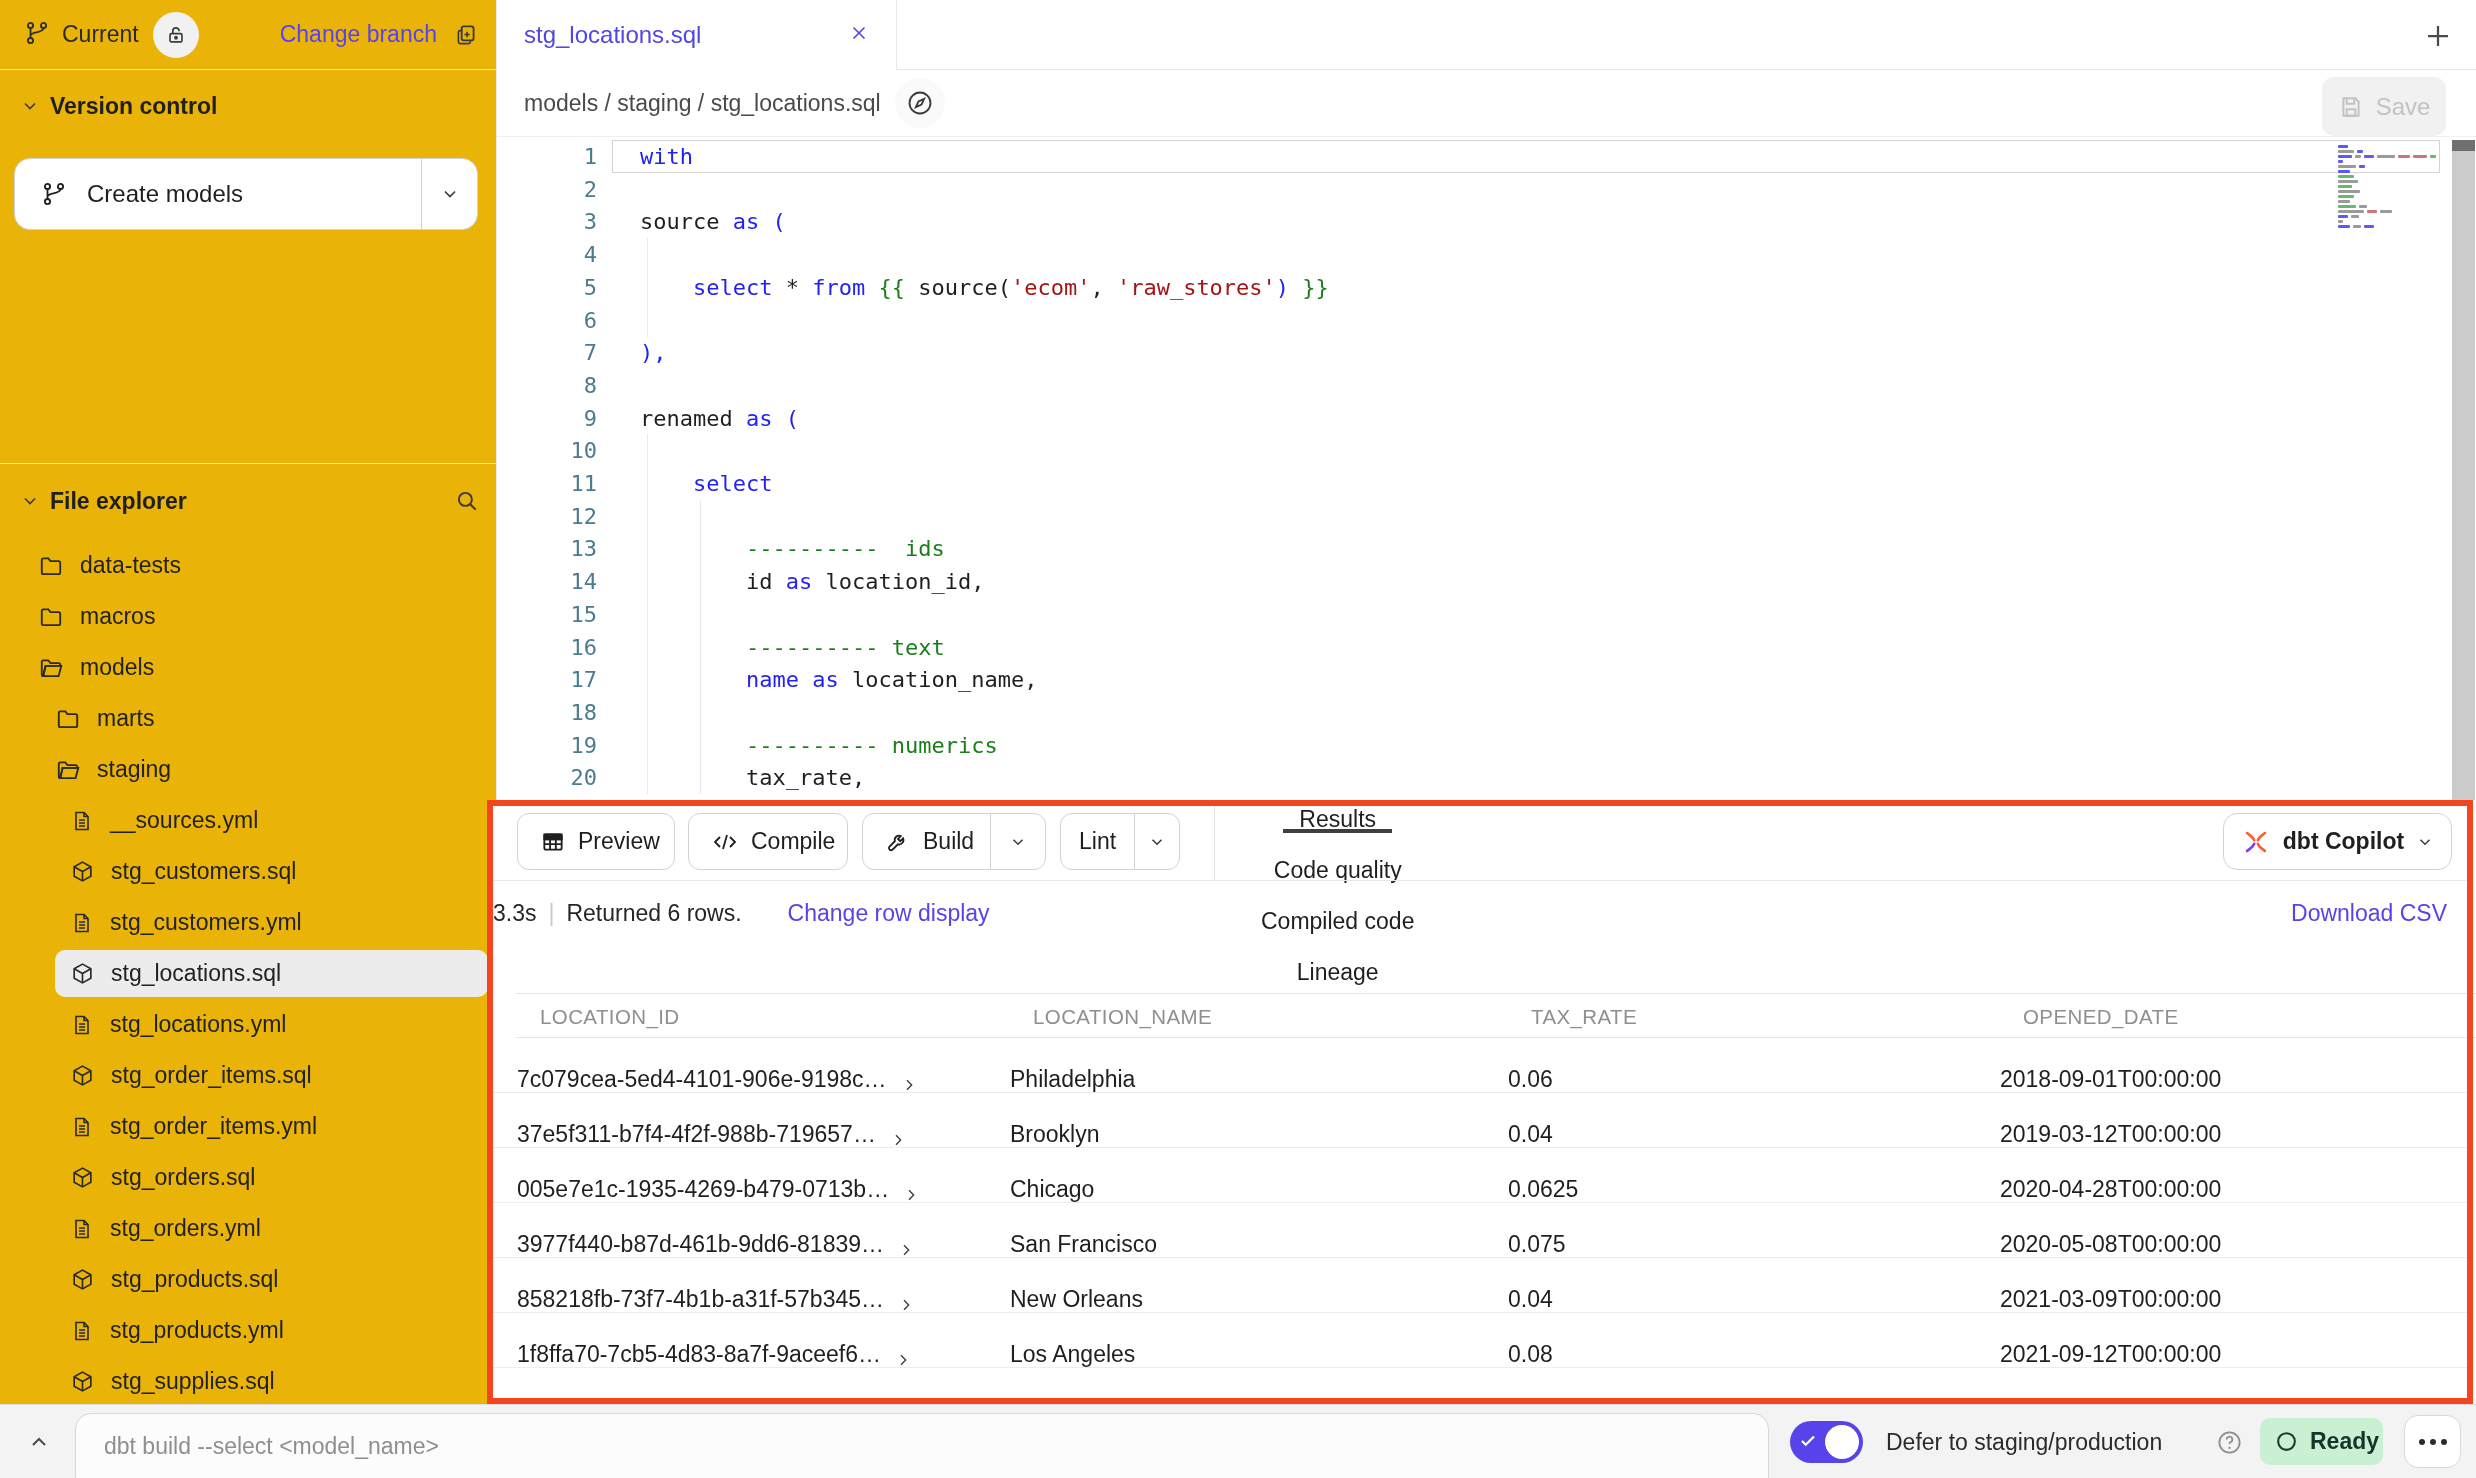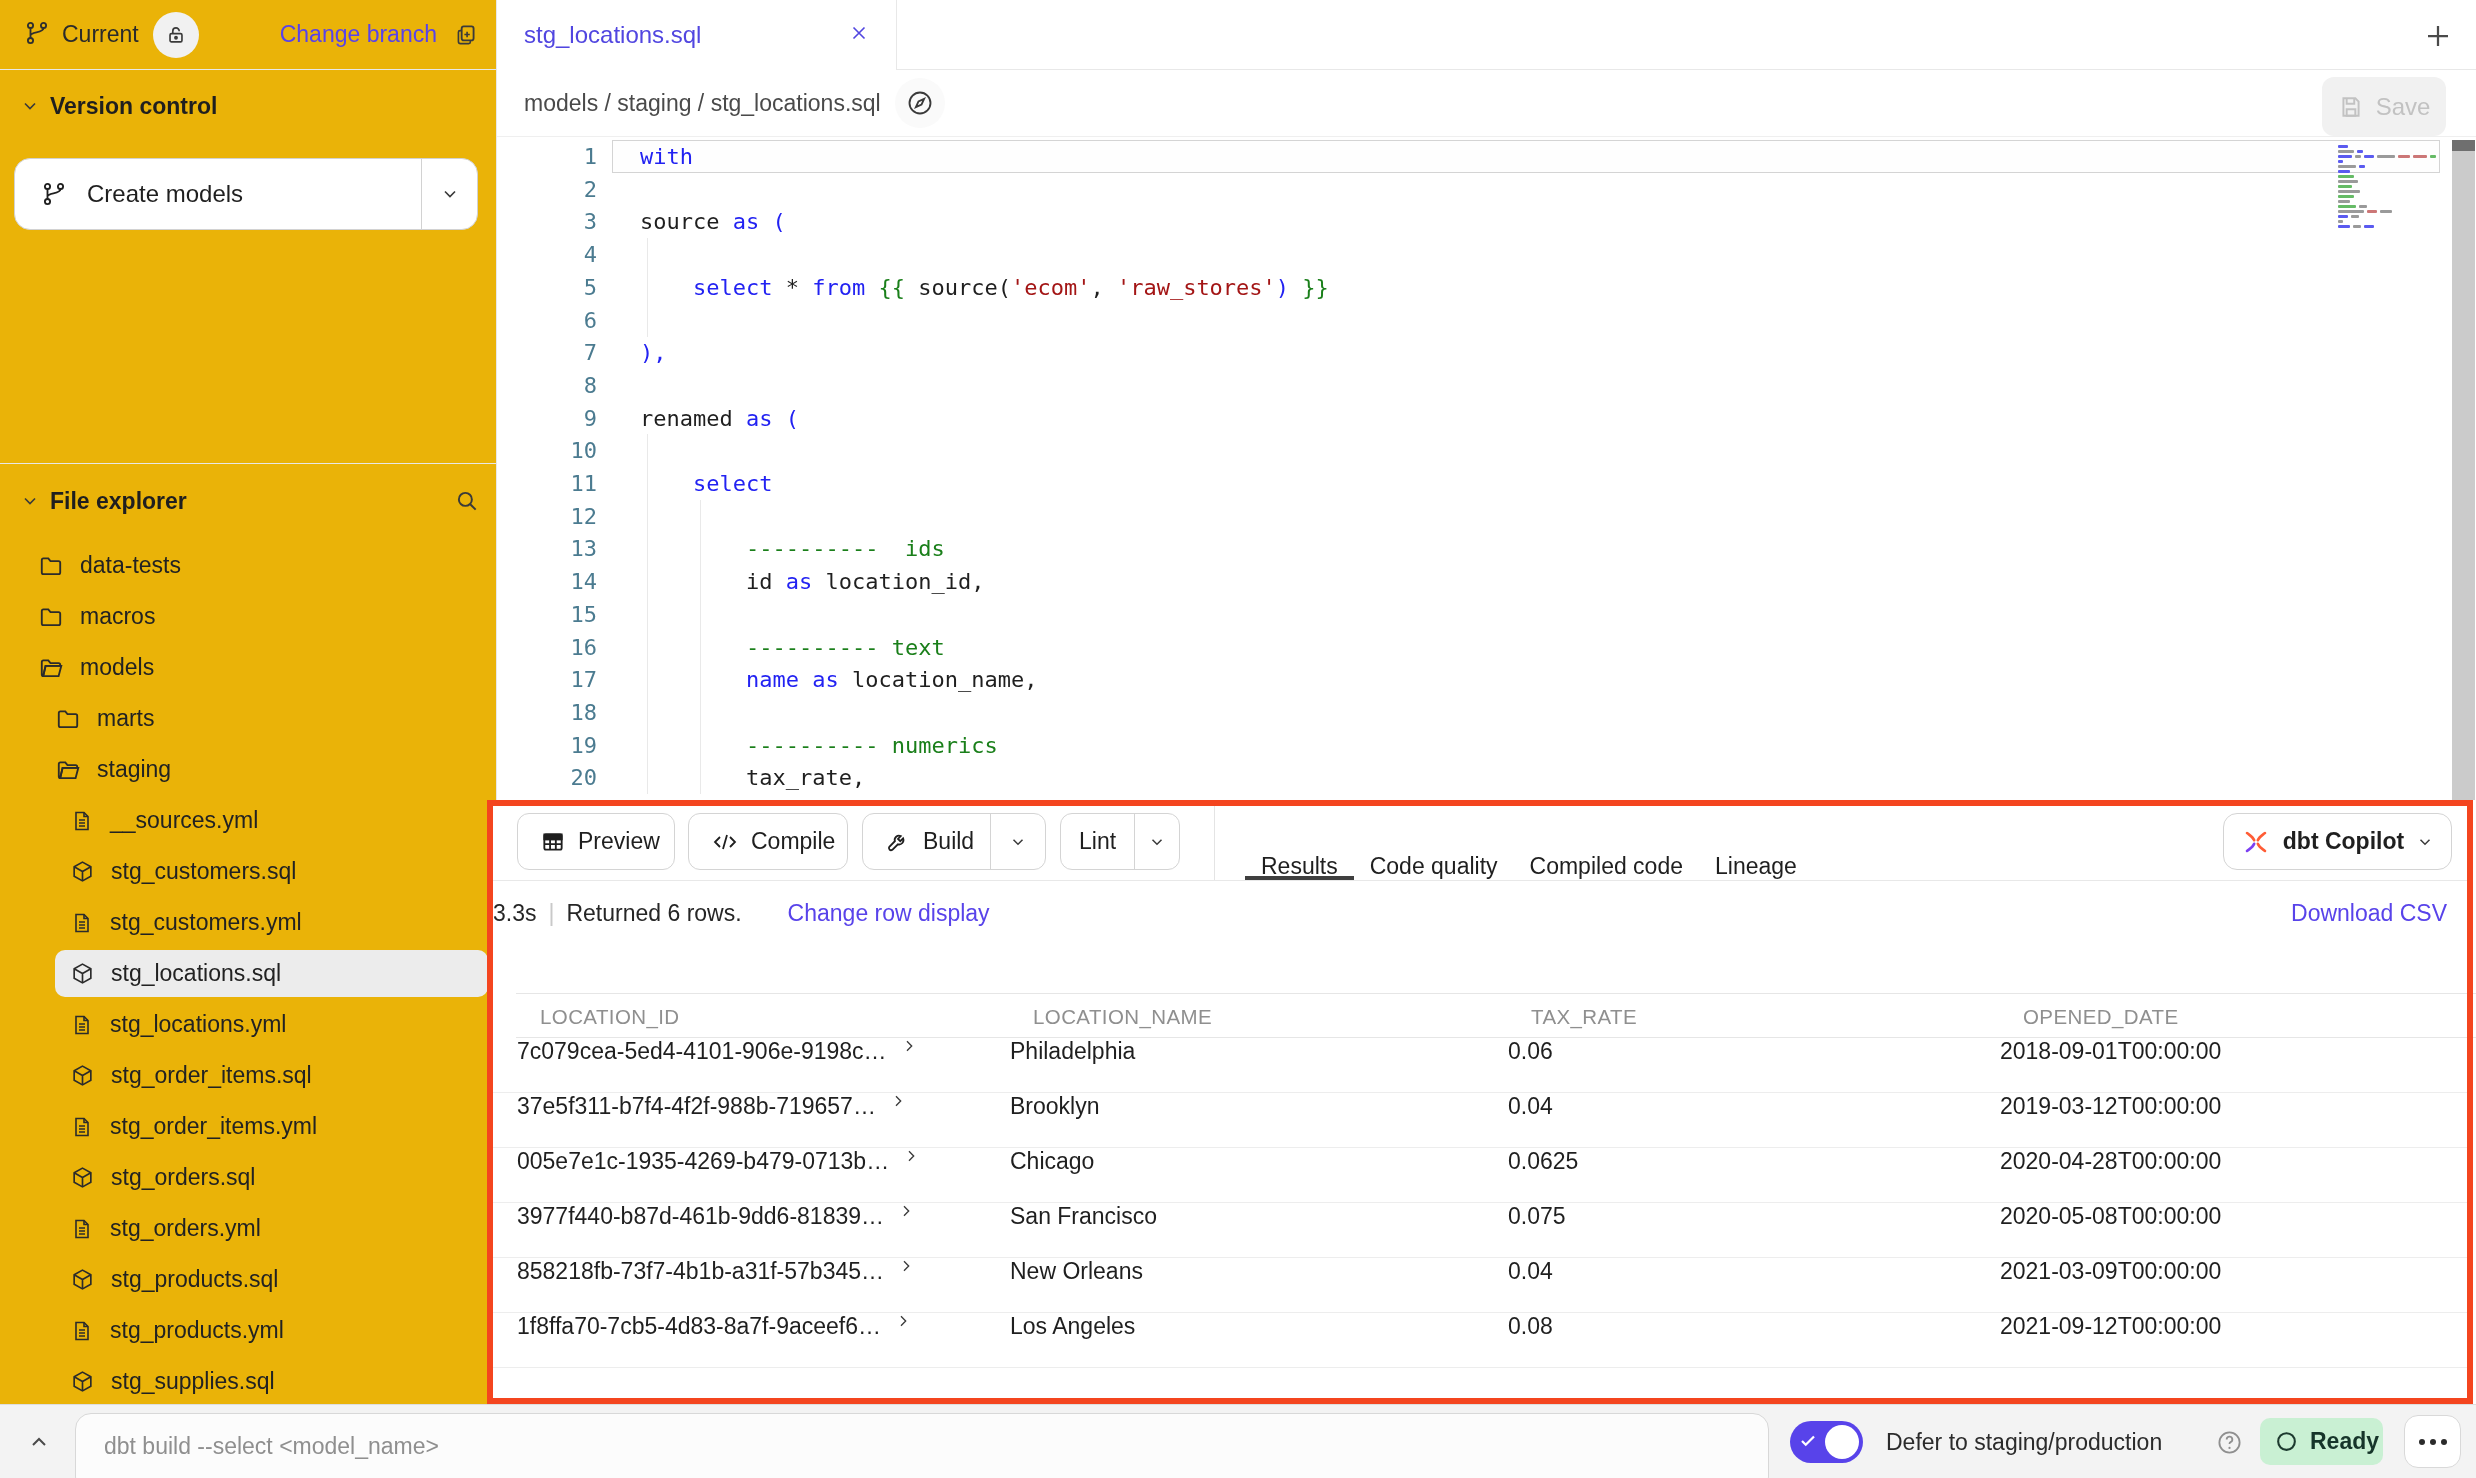--- a/index.html
+++ b/index.html
@@ -66,40 +66,40 @@
   #scroll-track { position:absolute; left:1955px; top:3px; width:23px; height:660px; background:#cbcbcb; }
   #scroll-thumb { position:absolute; left:0; top:0; width:23px; height:11px; background:#6f6f6f; }
 
   
   #results { left:493px; top:806px; width:1974px; height:592px; background:#fff; }
   #red-box { left:487px; top:800px; width:1986px; height:604px; border:6px solid #f4451f; pointer-events:none; z-index:6; }
   .btn { position:absolute; top:7px; height:57px; border:1px solid #d4d4d4; border-radius:12px; background:#fff; display:flex; align-items:center; cursor:pointer; font-size:23px; color:#1f1f1f; }
   .btn .b-main { display:flex; align-items:center; gap:12px; padding:0 22px; height:100%; }
   .btn .b-split { width:54px; height:100%; border-left:1px solid #d4d4d4; display:flex; align-items:center; justify-content:center; }
   #tb-divider { position:absolute; left:721px; top:0; width:1px; height:74px; background:#e4e4e4; }
-  #panel-tabs { position:absolute; left:752px; top:0; height:74px; display:flex; align-items:flex-end; }
+  #panel-tabs { position:absolute; left:752px; top:0; height:74px; display:flex; gap:24px; align-items:center;flex-direction:column; }
   .ptab { display:flex; align-items:center; padding:0 16px; font-size:23px; color:#1f1f1f; cursor:pointer; position:relative; }
   .ptab.active::after { content:""; position:absolute; left:0; right:0; bottom:0; height:4px; background:#3f3f3f; }
   #toolbar-border { position:absolute; left:0; top:74px; width:100%; height:1px; background:#e8e8e8; }
   #copilot-btn { position:absolute; left:1730px; top:7px; width:229px; height:57px; border:1px solid #d4d4d4; border-radius:14px; display:flex; align-items:center; justify-content:center; gap:12px; cursor:pointer; background:#fff; }
   #copilot-btn .cp-label { font-size:23px; font-weight:bold; color:#1f1f1f; }
 
   #info-row { position:absolute; left:0; top:75px; width:100%; height:64px; display:flex; align-items:center; font-size:23px; }
   #info-row .t-time { color:#262626; }
   #info-row .t-sep { margin:0 12px; color:#c9c9c9; }
   #info-row .t-returned { color:#262626; }
   .plink { color:#5843ea; cursor:pointer; }
   #change-row { margin-left:46px; }
   #download-csv { position:absolute; right:20px; top:0; height:64px; display:flex; align-items:center; }
 
   #thead { position:absolute; left:0; top:187px; width:100%; height:45px; border-top:1px solid #e6e6e6; border-bottom:1px solid #e6e6e6;margin-left:23px; }
   .hcell { position:absolute; top:0; height:45px; display:flex; align-items:center; font-size:20.5px; letter-spacing:.4px; color:#8f8f8f; }
   #tbody { position:absolute; left:0; top:232px; width:100%; }
   .trow { position:relative; height:55px; border-bottom:1px solid #ededed; }
-  .tcell { position:absolute; top:0; height:55px; display:flex; align-items:flex-start; font-size:23px; color:#1f1f1f; }
+  .tcell { position:absolute; top:0; height:55px; display:flex; align-items:flex-end; font-size:23px; color:#1f1f1f; }
   .row-chev { margin-left:14px; display:flex; cursor:pointer; }
 
   .c0 { left:24px; } .c1 { left:517px; } .c2 { left:1015px; } .c3 { left:1507px; }
 
   
   #statusbar { left:0; top:1404px; width:2476px; height:74px; background:#f3f3f3; border-top:1px solid #dedede; }
   #collapse-btn { position:absolute; left:22px; top:22px; width:34px; height:30px; display:flex; align-items:center; justify-content:center; cursor:pointer; }
   #cmd-input { position:absolute; left:75px; top:8px; width:1694px; height:80px; border:1px solid #d8d8d8; border-radius:16px; background:#fcfcfc; font-size:23px; color:#8f8f8f; padding:0 0 14px 28px; outline:none; font-family:"Liberation Sans", sans-serif; }
   #cmd-input::placeholder { color:#8f8f8f; }
   #defer-toggle { position:absolute; left:1790px; top:16px; width:73px; height:42px; border-radius:21px; background:#5843ea; cursor:pointer; }

